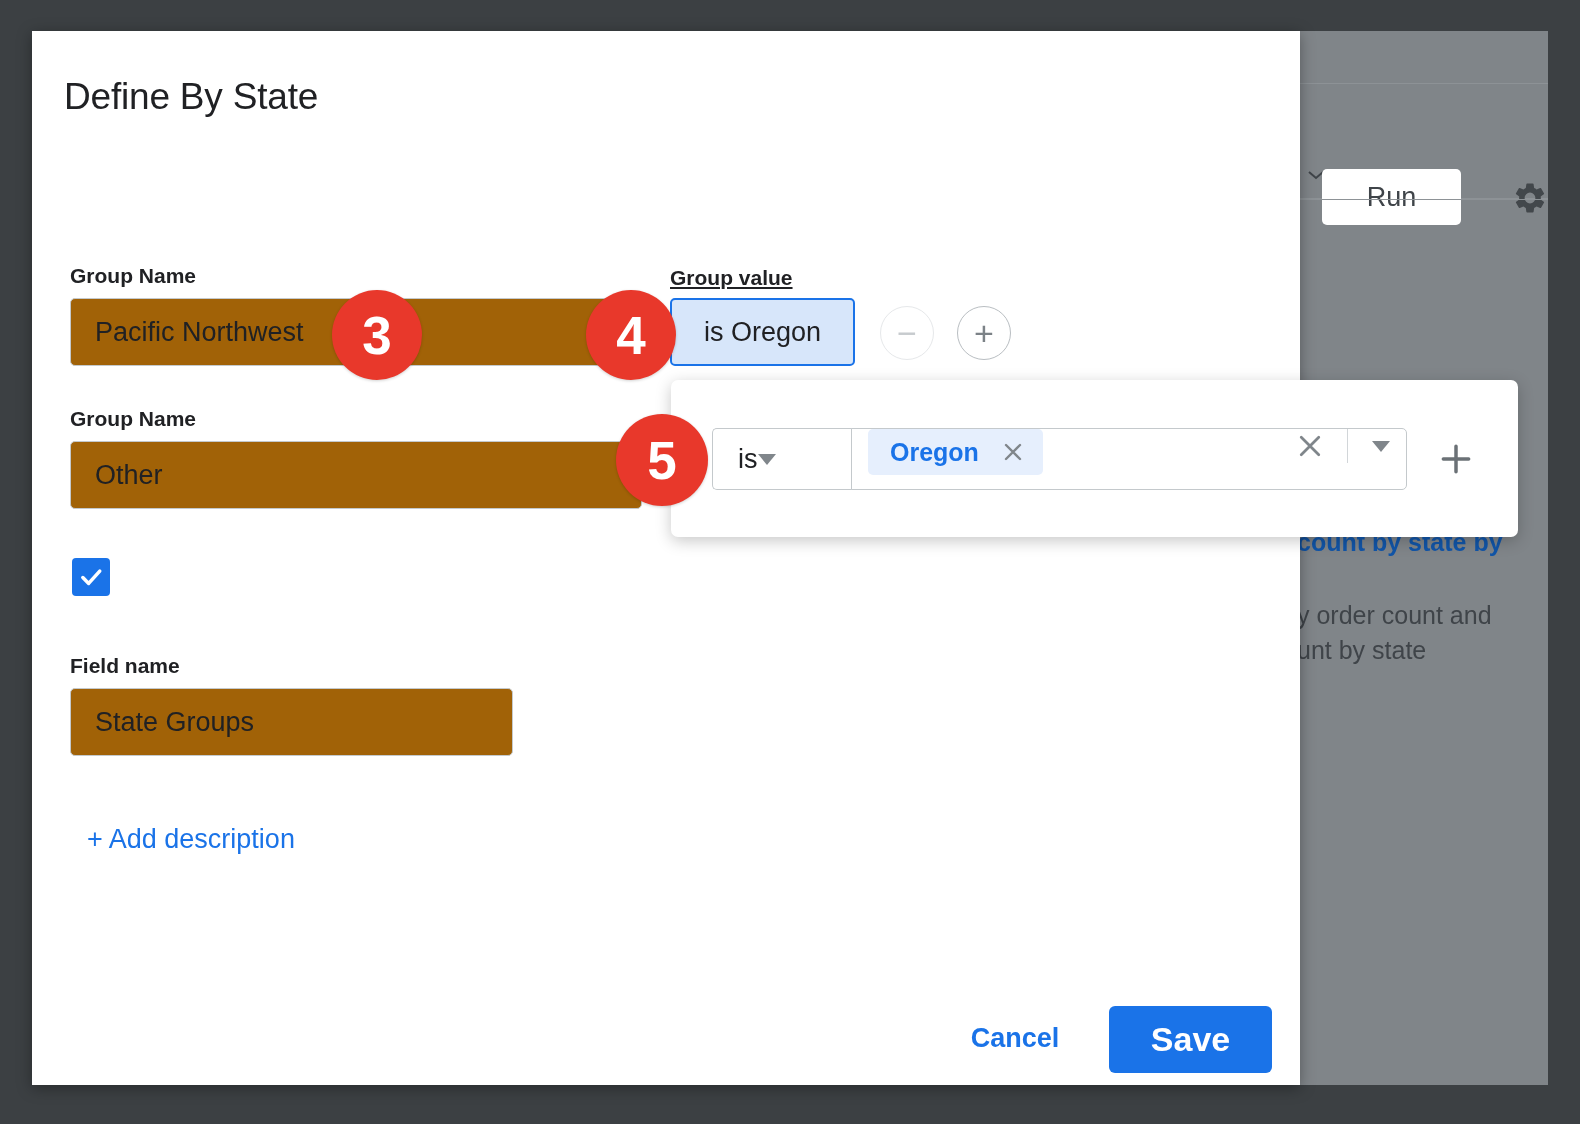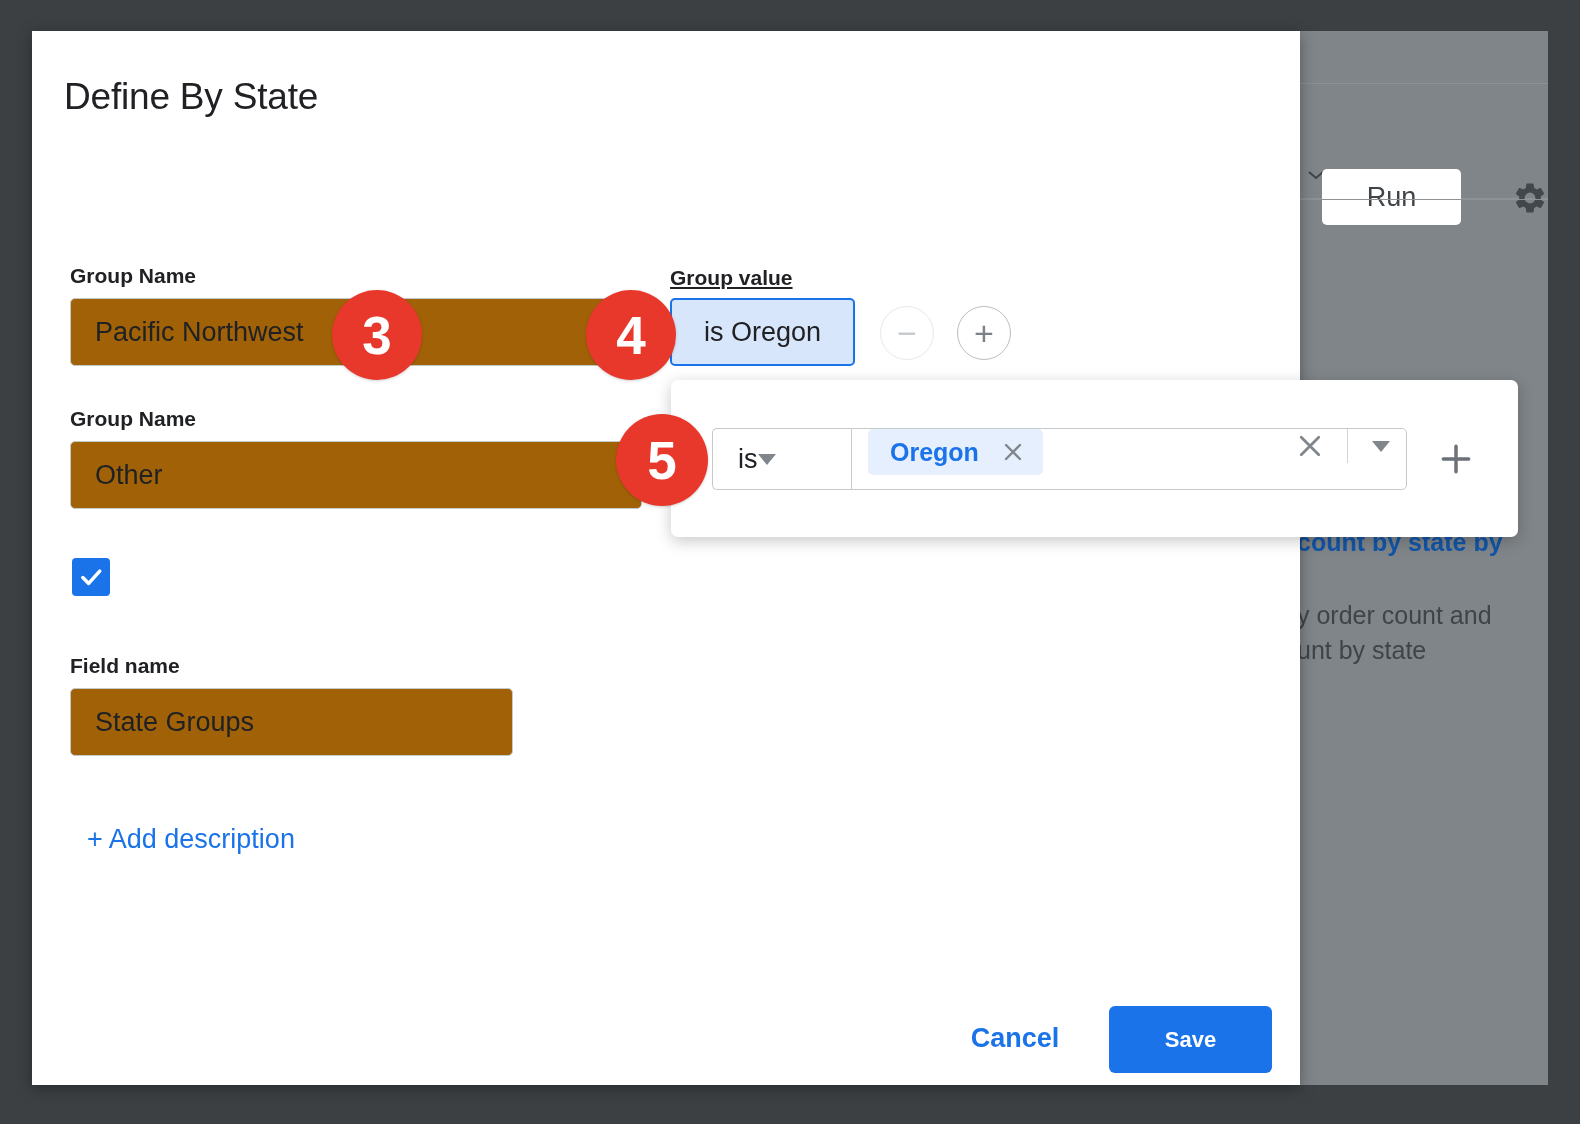--- a/index.html
+++ b/index.html
@@ -262,21 +262,21 @@
   #btn-save {
     position: absolute;
     left: 1077px;
     top: 975px;
     width: 163px;
     height: 67px;
     background: #1a73e8;
     border: none;
     border-radius: 6px;
     color: #ffffff;
-    font-size: 22px;
+    font-size: 34px;
     font-weight: bold;
     font-family: "Liberation Sans", sans-serif;
     cursor: pointer;
   }
 
   
   #filter-popover {
     position: absolute;
     left: 671px;
     top: 380px;

